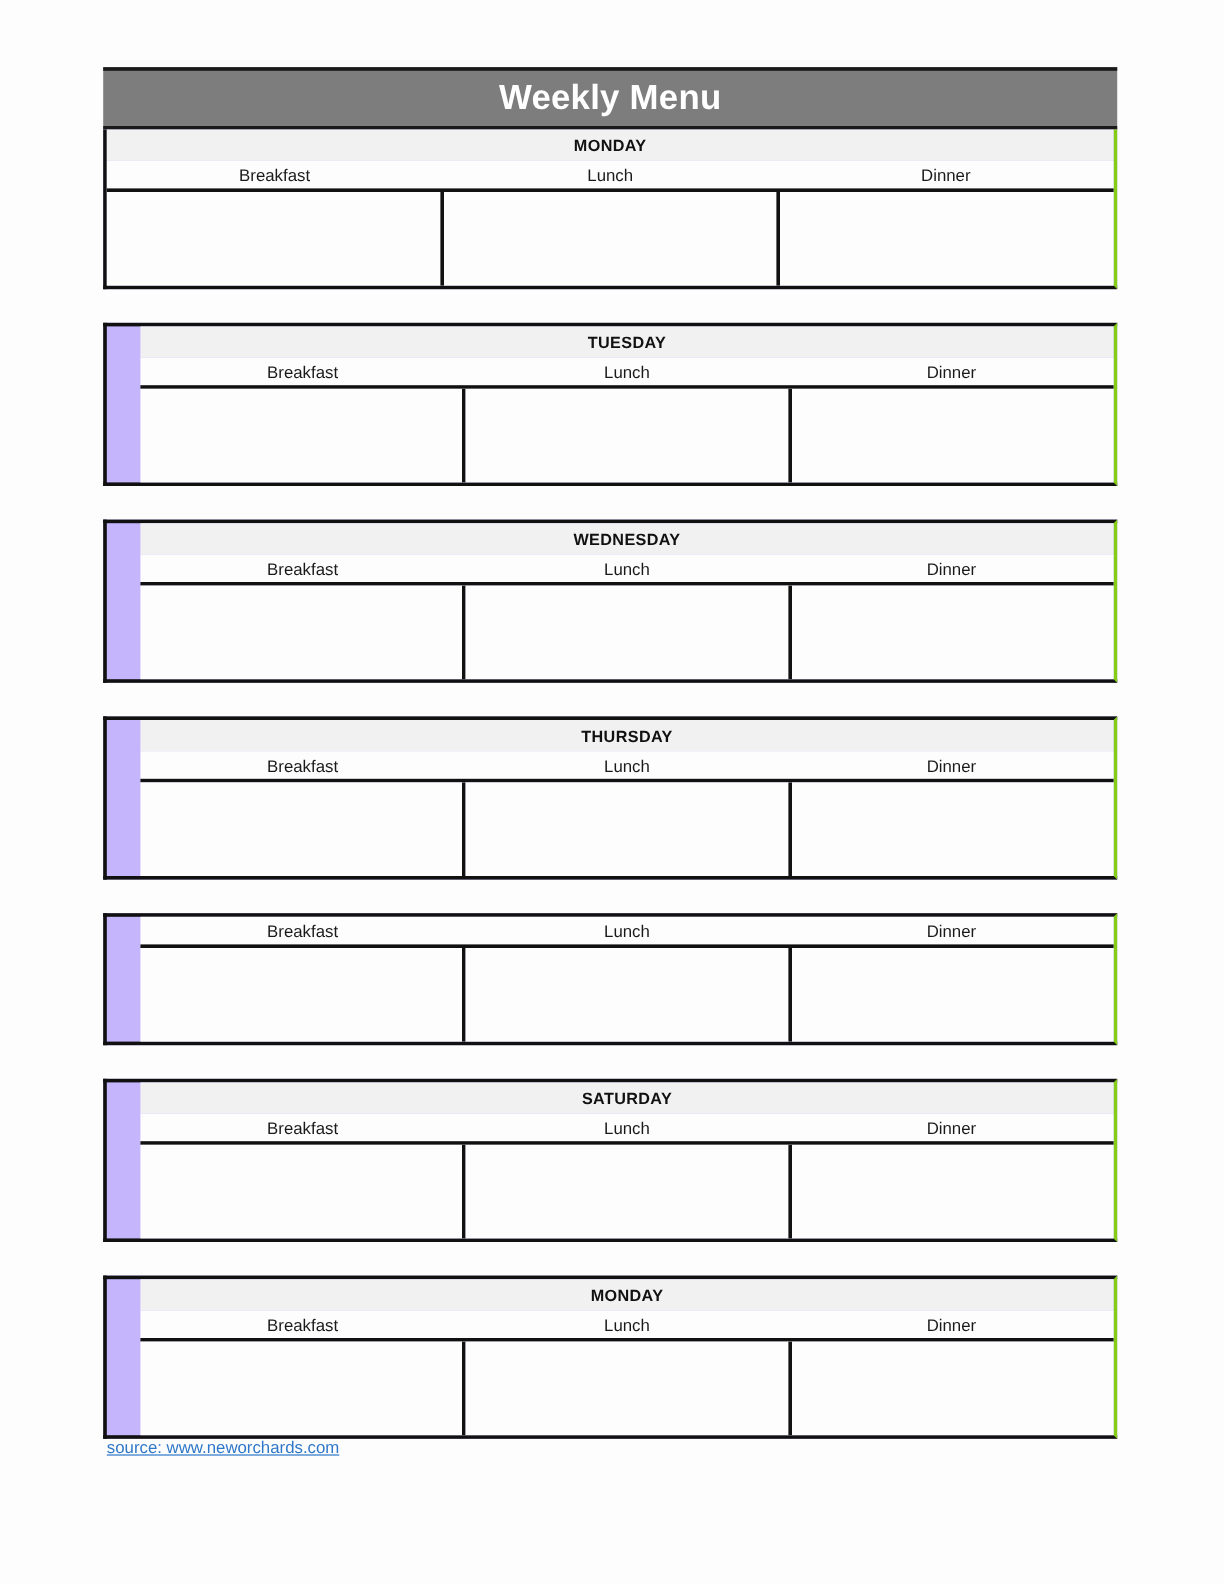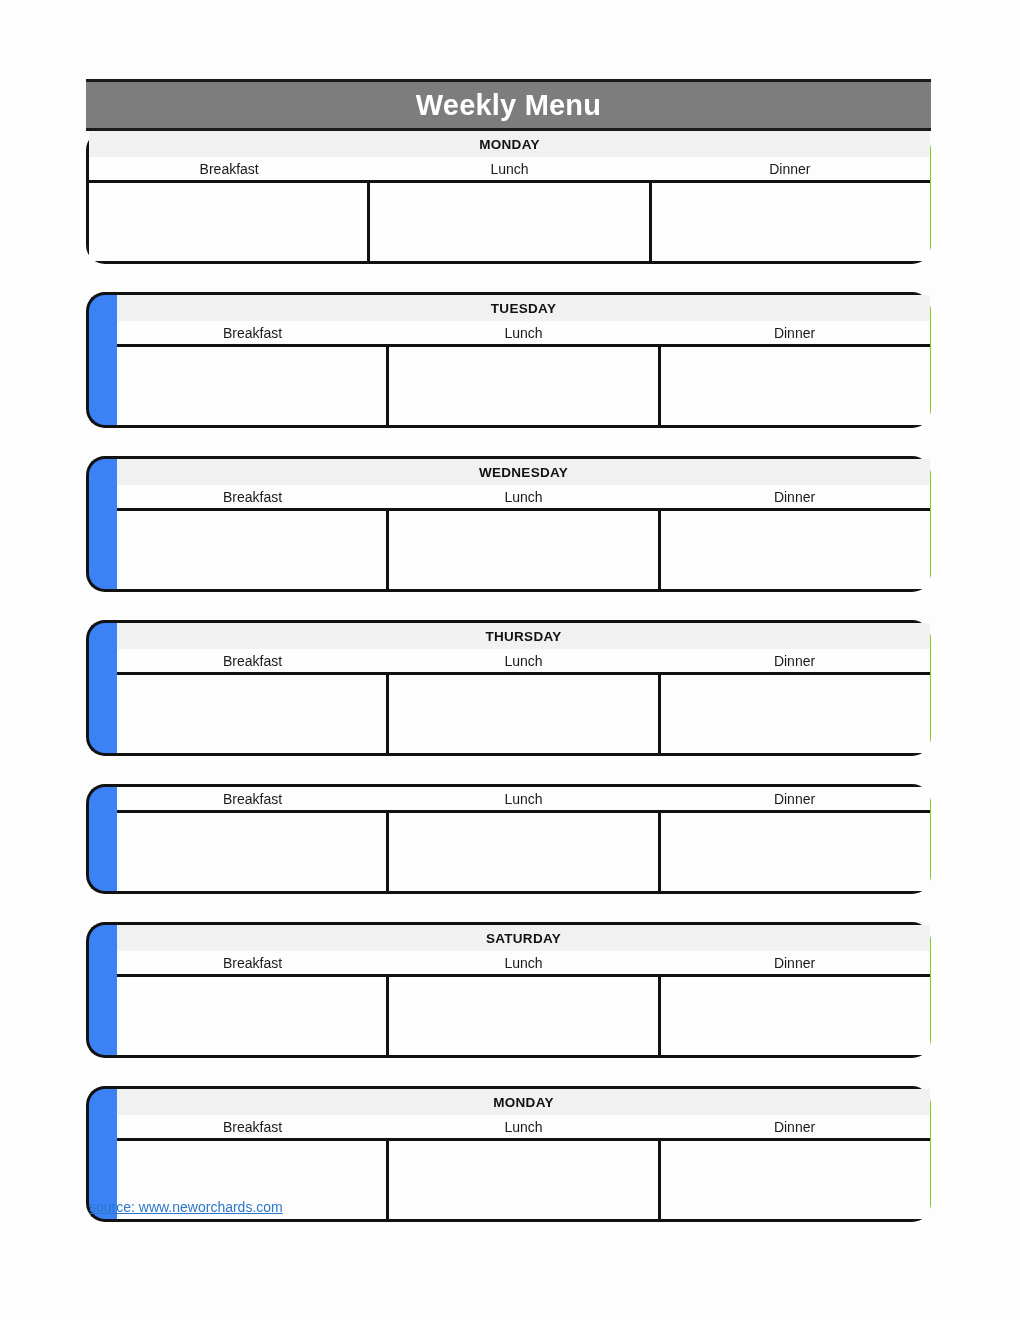--- a/index.html
+++ b/index.html
@@ -11,21 +11,21 @@
     width: 1020px;
     height: 1320px;
     font-family: "Liberation Sans", sans-serif;
     position: relative;
     overflow: hidden;
   }
 
   .sheet {
     position: absolute;
     left: 86px;
-    top: 79px;
+    top: 56px;
     width: 845px;
   }
 
   
   .title-bar {
     background: #7d7d7d;
     border-top: 3px solid #1a1a1a;
     border-bottom: 3px solid #1a1a1a;
     height: 52px;
     display: flex;
@@ -38,25 +38,24 @@
     font-size: 29px;
     font-weight: bold;
     letter-spacing: 0.2px;
     line-height: 1;
   }
 
   
   .day-block {
     margin-top: 0;
     border-left: 3px solid #111111;
-    border-right: 1px solid #84cc16;
+    border-right: 3px solid #84cc16;
     border-bottom: 3px solid #111111;
     box-sizing: border-box;
-    background: #3b82f6;
-    border-radius: 19px;
+    background: #c4b5fd;
   }
   .day-block.spaced {
     margin-top: 28px;
     border-top: 3px solid #111111;
     padding-left: 28px;
   }
 
   .day-name-row {
     background: #f1f1f1;
     height: 26px;

